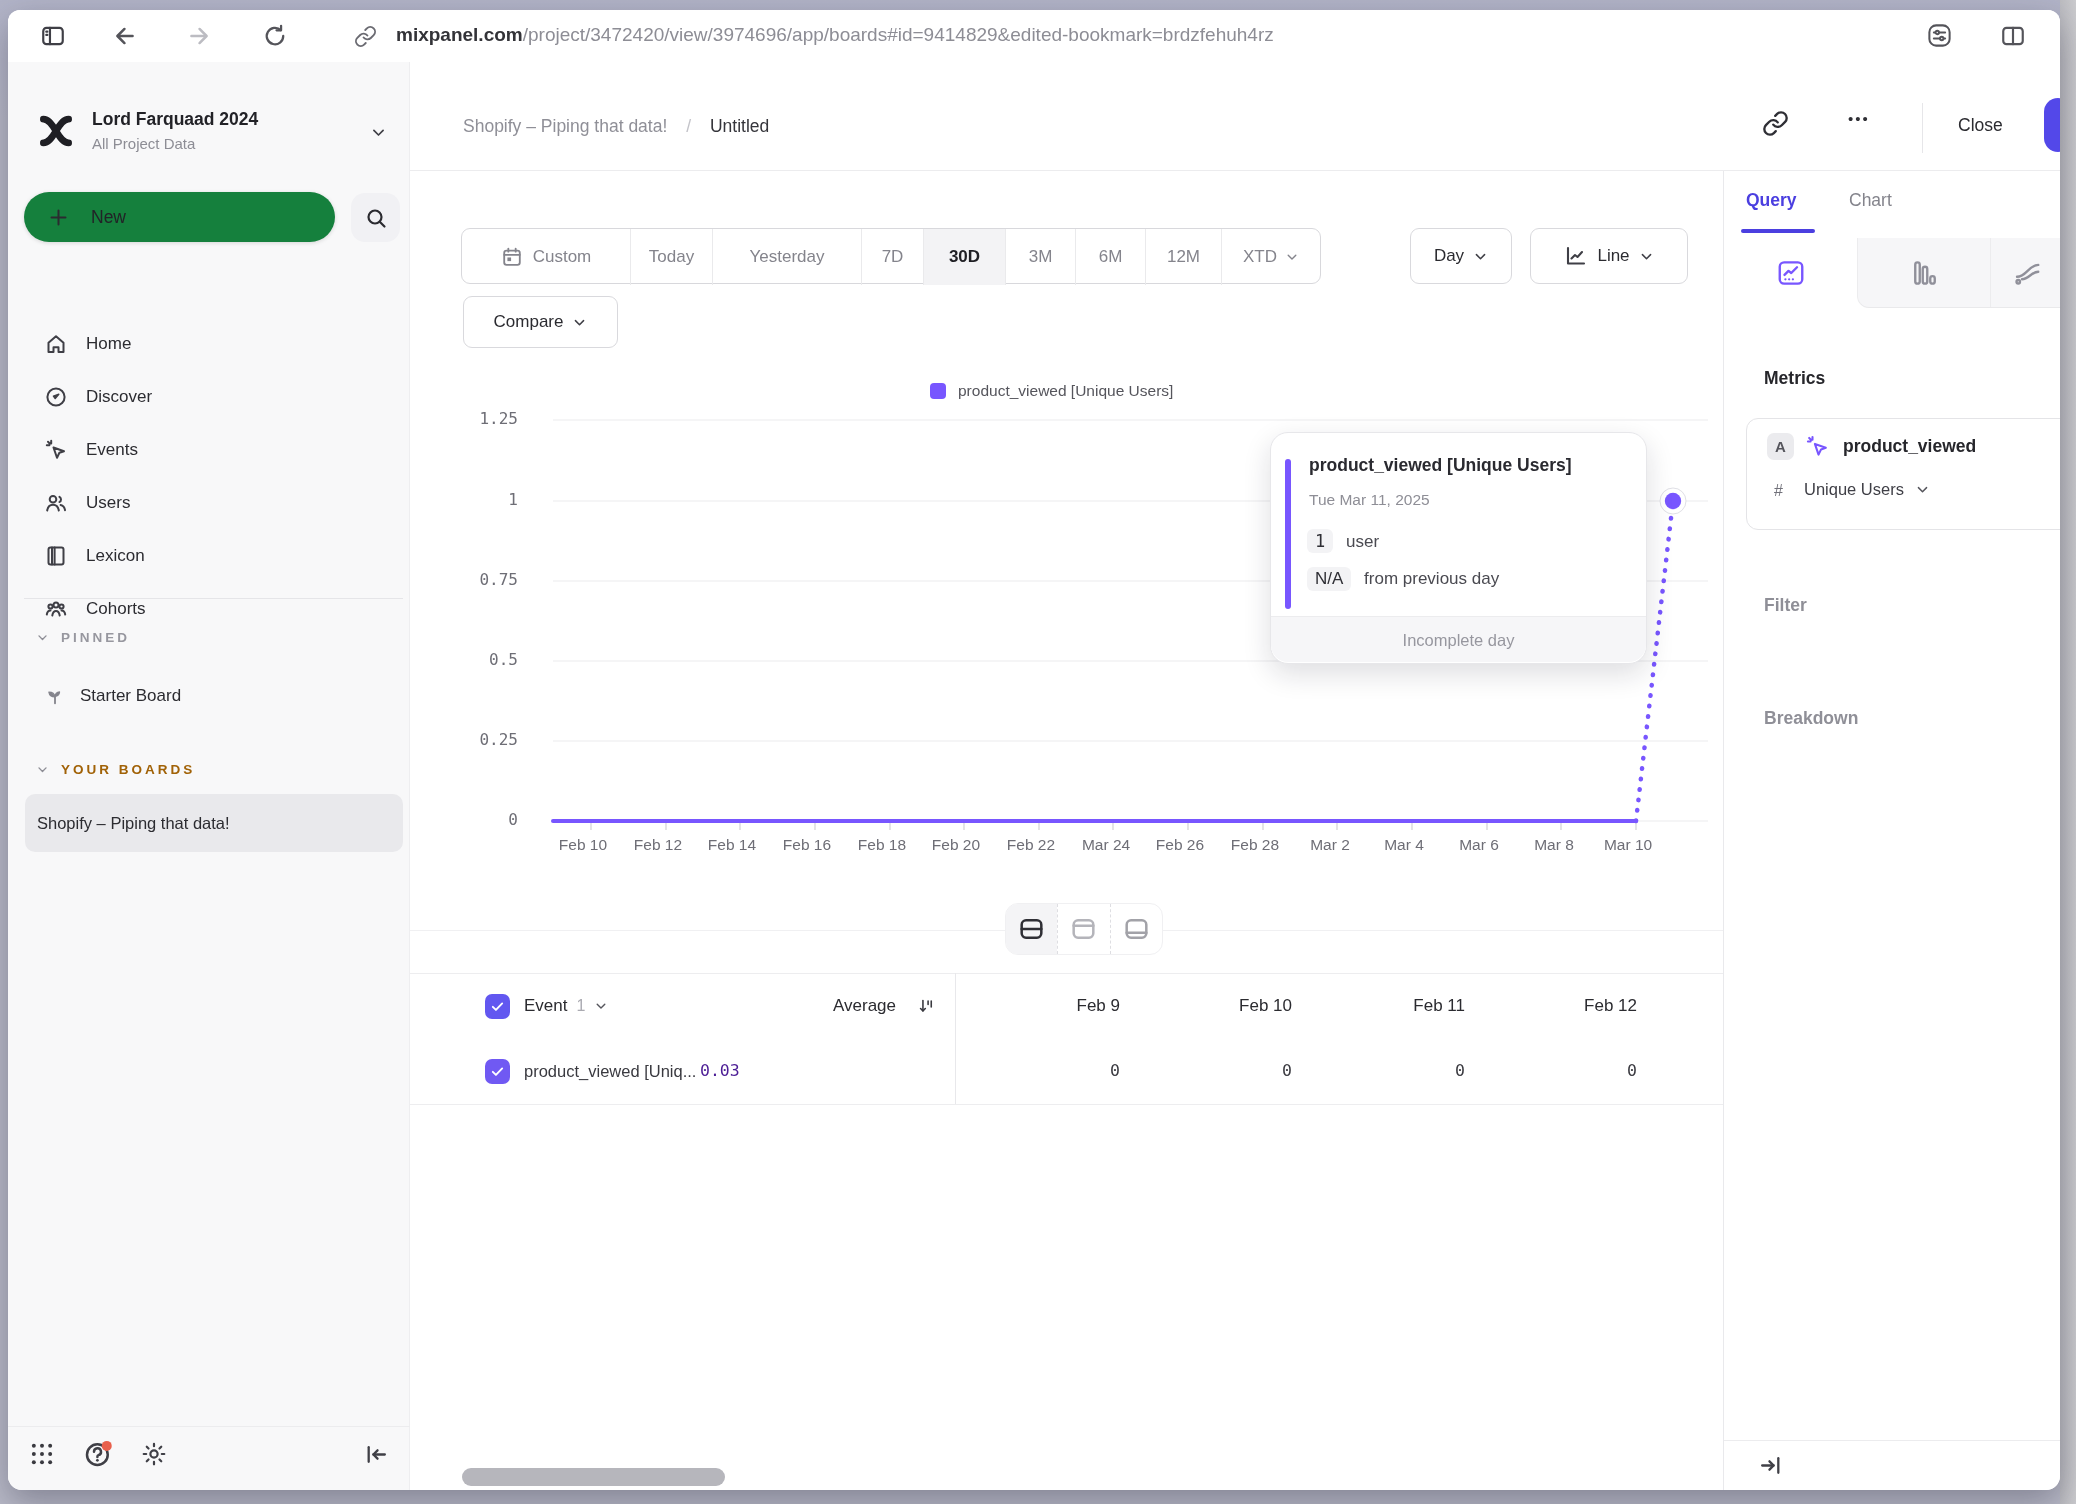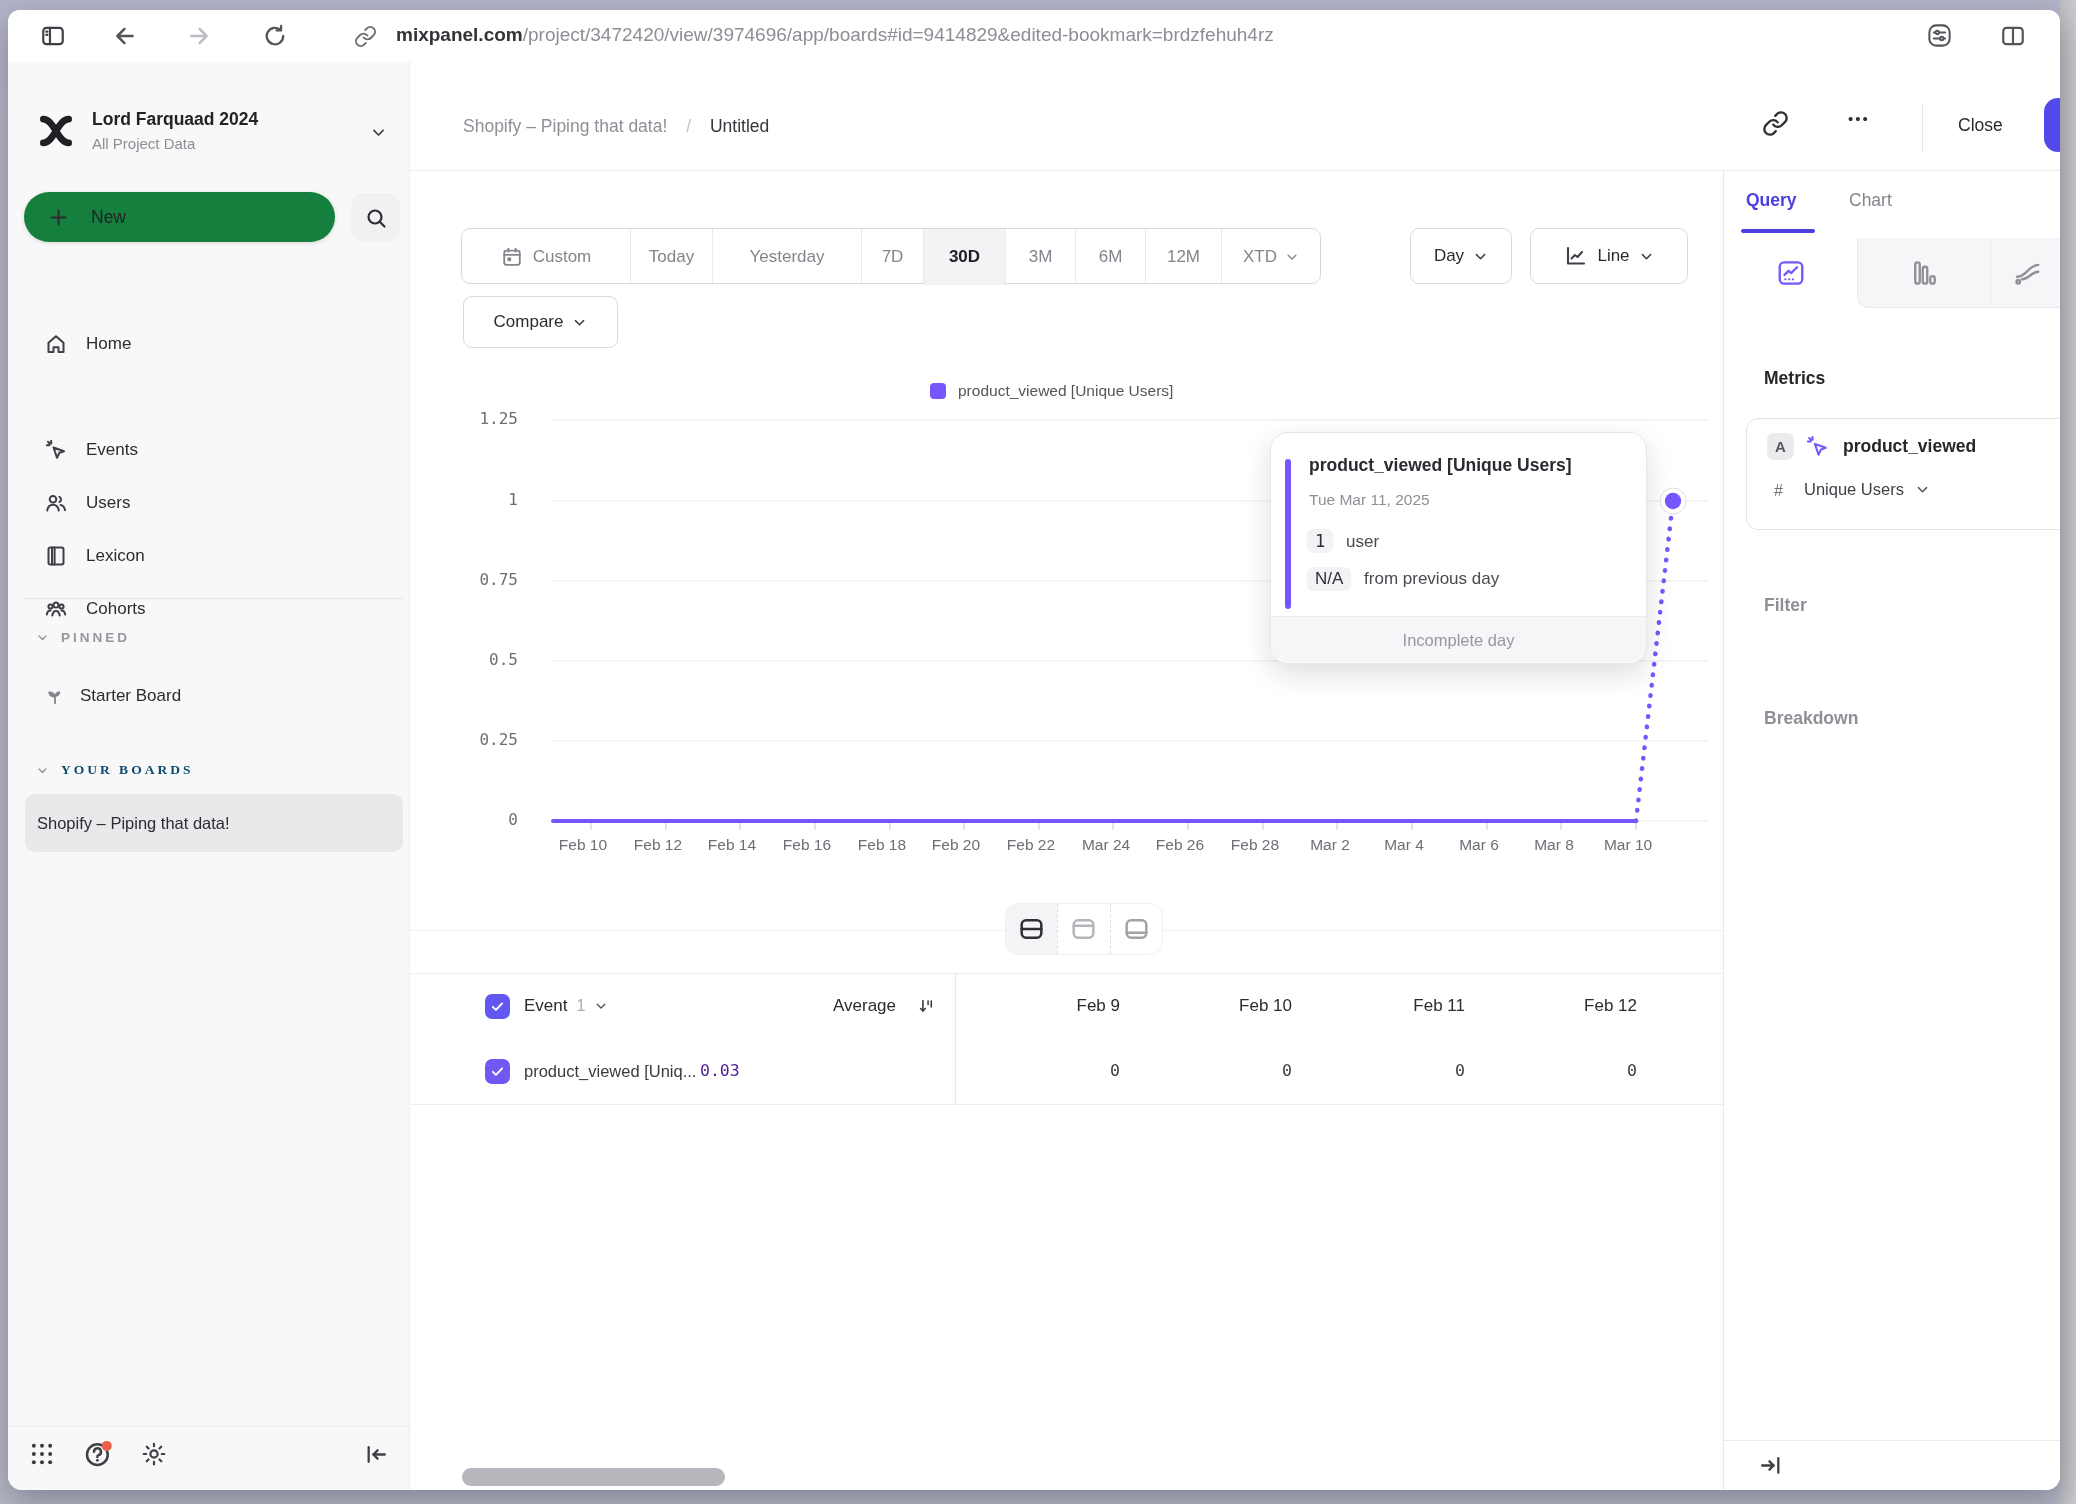--- a/index.html
+++ b/index.html
@@ -104,20 +104,27 @@
             <line x1="16" y1="16" x2="20.5" y2="20.5"></line>
           </svg>
       </div>
 
       <div class="navitem" style="top:256px;">
         <svg class="ic" width="24" height="24" viewBox="0 0 24 24">
             <path d="M4.5 10.8 12 4.3l7.5 6.5V20h-5v-4.8h-5V20h-5z"></path>
           </svg>
         <span>Home</span>
       </div>
+      <div class="navitem" style="top:309px;">
+        <svg class="ic" width="24" height="24" viewBox="0 0 24 24">
+            <circle cx="12" cy="12" r="8.6"></circle>
+            <path d="M14.8 9.2l-5.4 1.9 1.8 2.5z" fill="#3f3f46" stroke-width="1.4"></path>
+          </svg>
+        <span>Discover</span>
+      </div>
       <div class="navitem" style="top:362px;">
         <svg class="ic" width="24" height="24" viewBox="0 0 24 24">
             <path d="M9.5 9.5 20 13.2l-4.6 1.6L13 19.8z"></path>
             <path d="M7.2 2.8v2.6M2.8 7.2h2.6M4 3.8l1.9 1.9"></path>
           </svg>
         <span>Events</span>
       </div>
       <div class="navitem" style="top:415px;">
         <svg class="ic" width="24" height="24" viewBox="0 0 24 24">
             <circle cx="9" cy="8.3" r="3.3"></circle>
@@ -158,21 +165,21 @@
             <path d="M12 13C8 13 5.8 11 5.3 7.8c3.6 0 6.2 1.7 6.7 5.2z" fill="#85858d" stroke-width="1.3"></path>
             <path d="M12 12.4c.3-2.9 2.1-4.5 5-4.8-.3 3-2.1 4.6-5 4.8z" fill="#85858d" stroke-width="1.3"></path>
           </svg>
         <span>Starter Board</span>
       </div>
 
       <div class="abs" style="left:28px;top:700px;display:flex;align-items:center;gap:12px;">
         <svg class="ic" style="stroke:#8f8f97;stroke-width:2.6" width="13" height="13" viewBox="0 0 24 24">
             <path d="M5.5 9l6.5 6.5L18.5 9"></path>
           </svg>
-        <span style="font-size:13.5px;font-weight:700;letter-spacing:3px;color:#0c4a6e;font-family:Liberation Serif, serif;">YOUR BOARDS</span>
+        <span style="font-size:13.5px;font-weight:700;letter-spacing:3px;color:#a16207;">YOUR BOARDS</span>
       </div>
       <div class="abs" style="left:17px;top:732px;width:378px;height:58px;background:#e9e9ec;border-radius:10px;display:flex;align-items:center;">
         <span style="margin-left:12px;font-size:16.5px;color:#2c2c31;">Shopify – Piping that data!</span>
       </div>
 
       <div class="abs" style="left:0;top:1364px;width:402px;height:64px;border-top:1px solid #ececee;box-sizing:border-box;">
         <div class="abs" style="left:20px;top:13px;">
           <svg width="28" height="28" viewBox="0 0 24 24">
               <g fill="#3a3a40">
                 <circle cx="5" cy="5" r="1.7"></circle>

